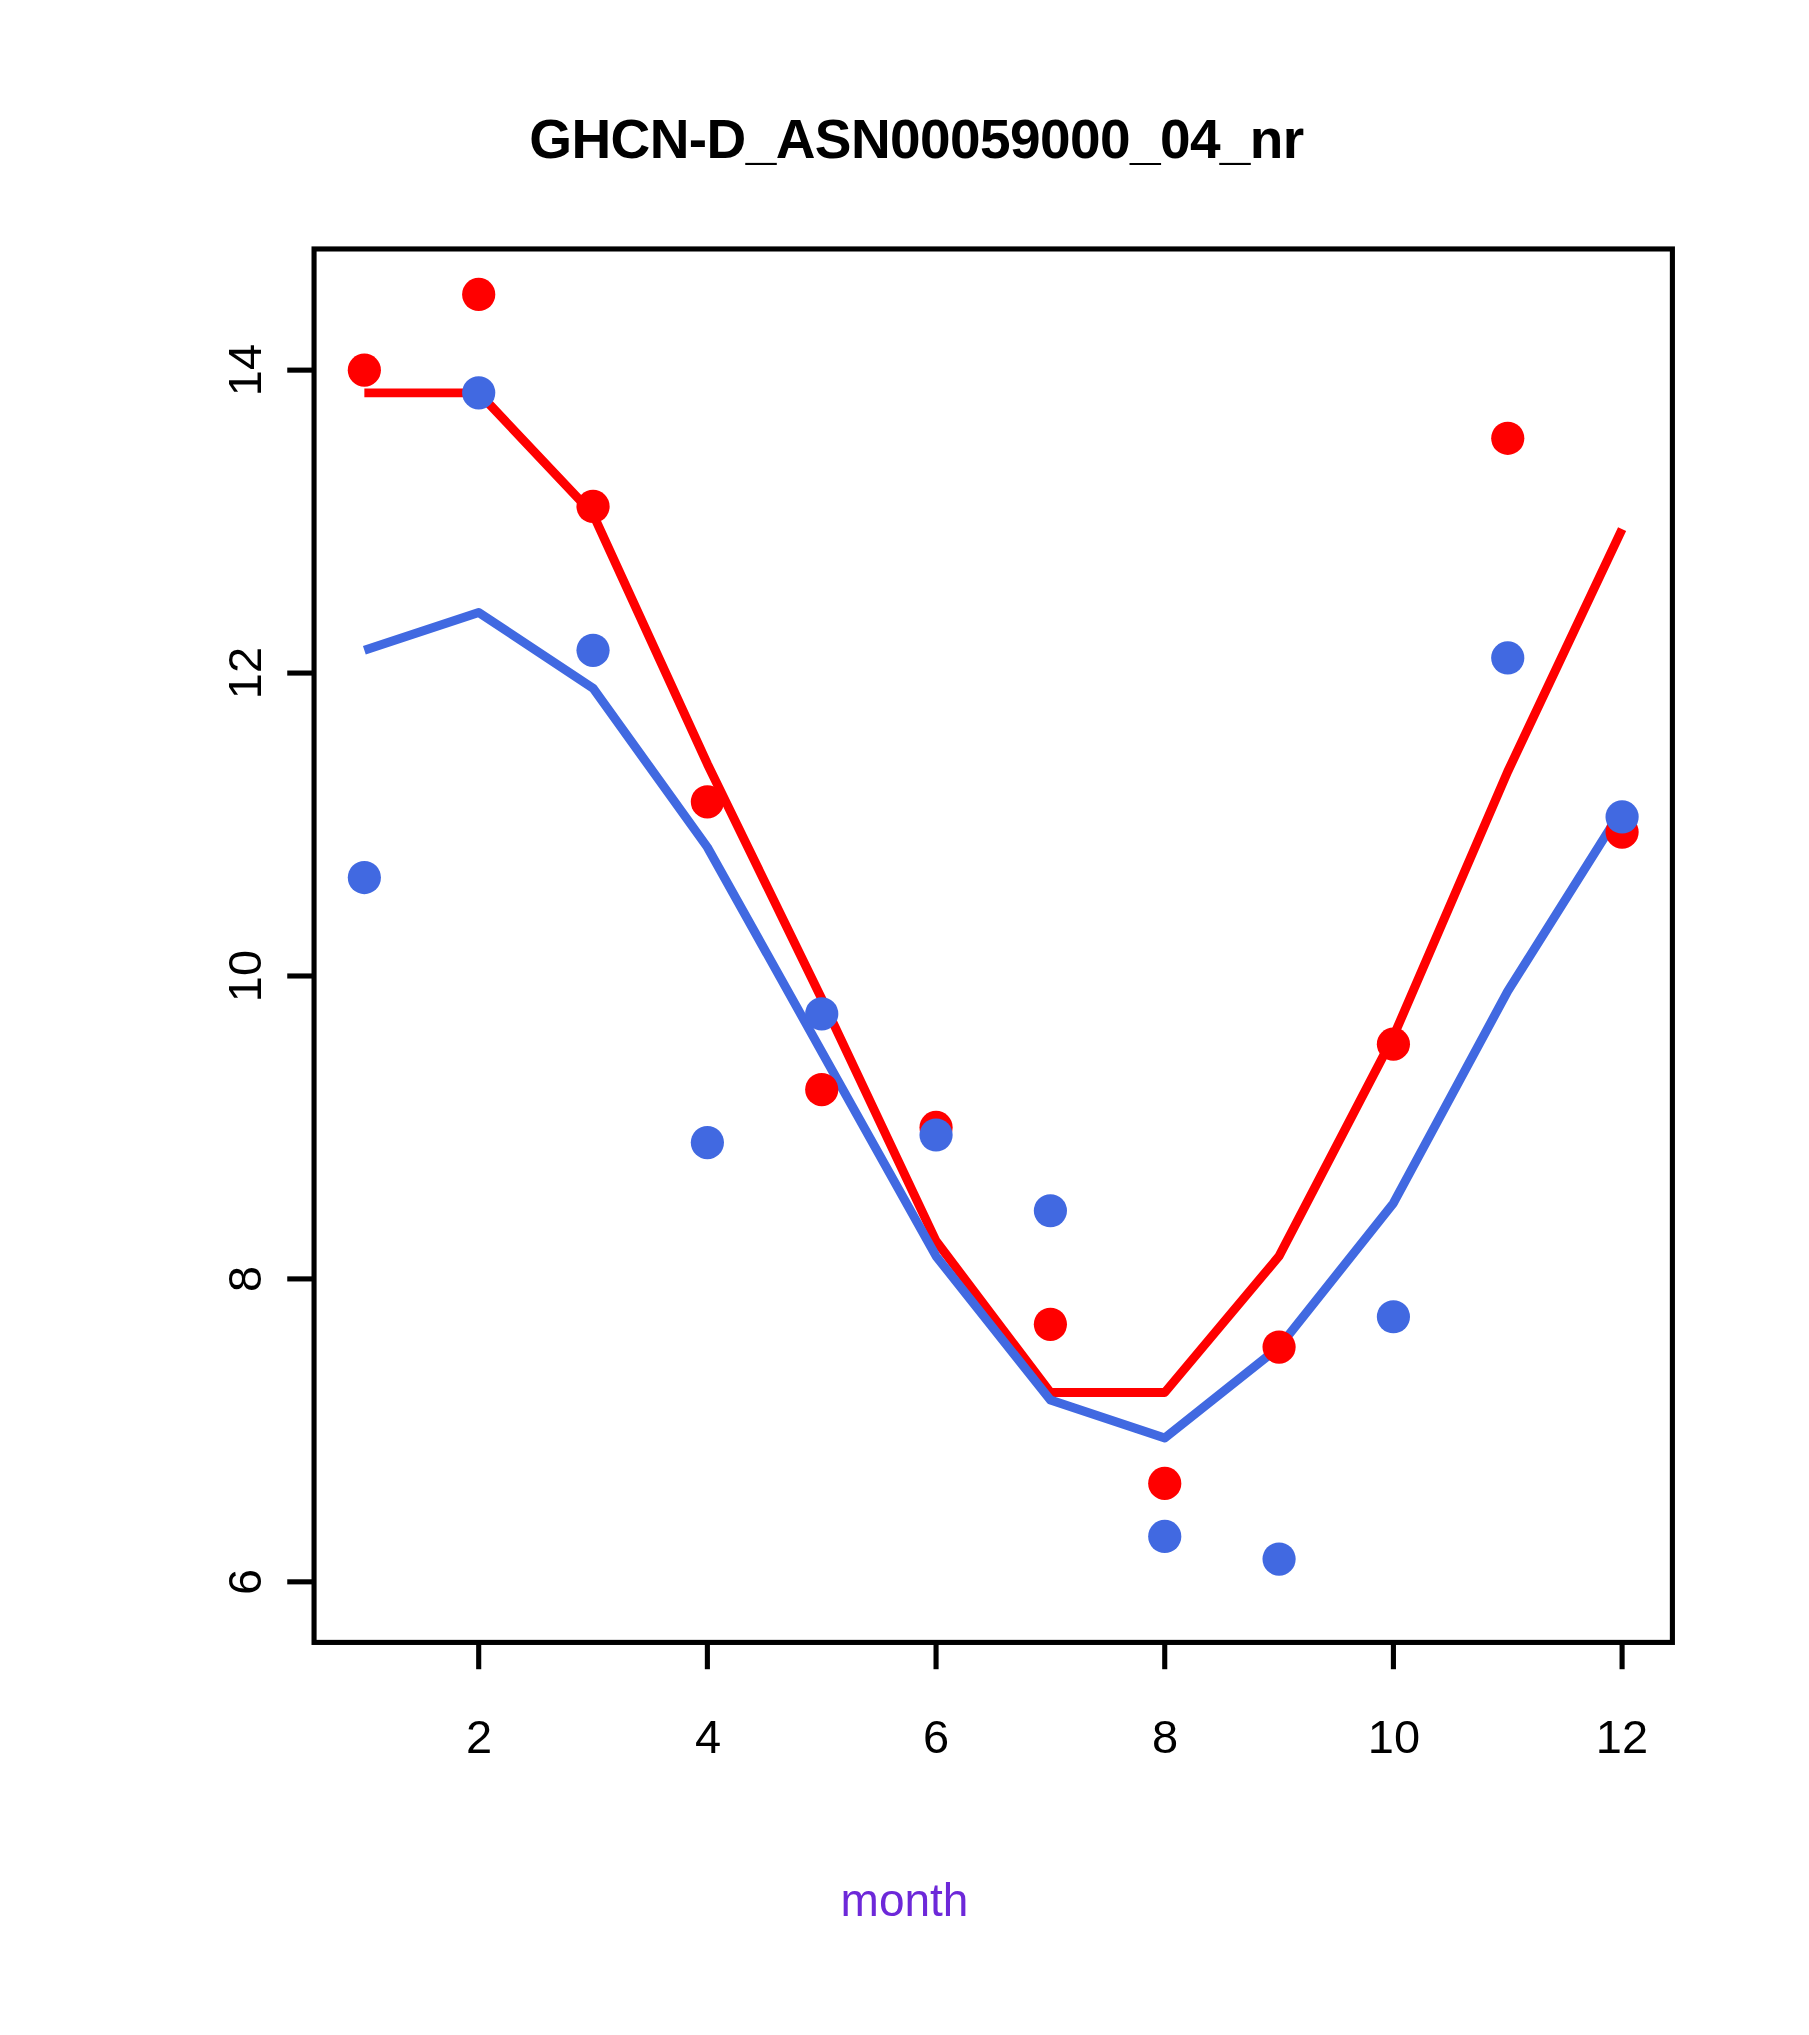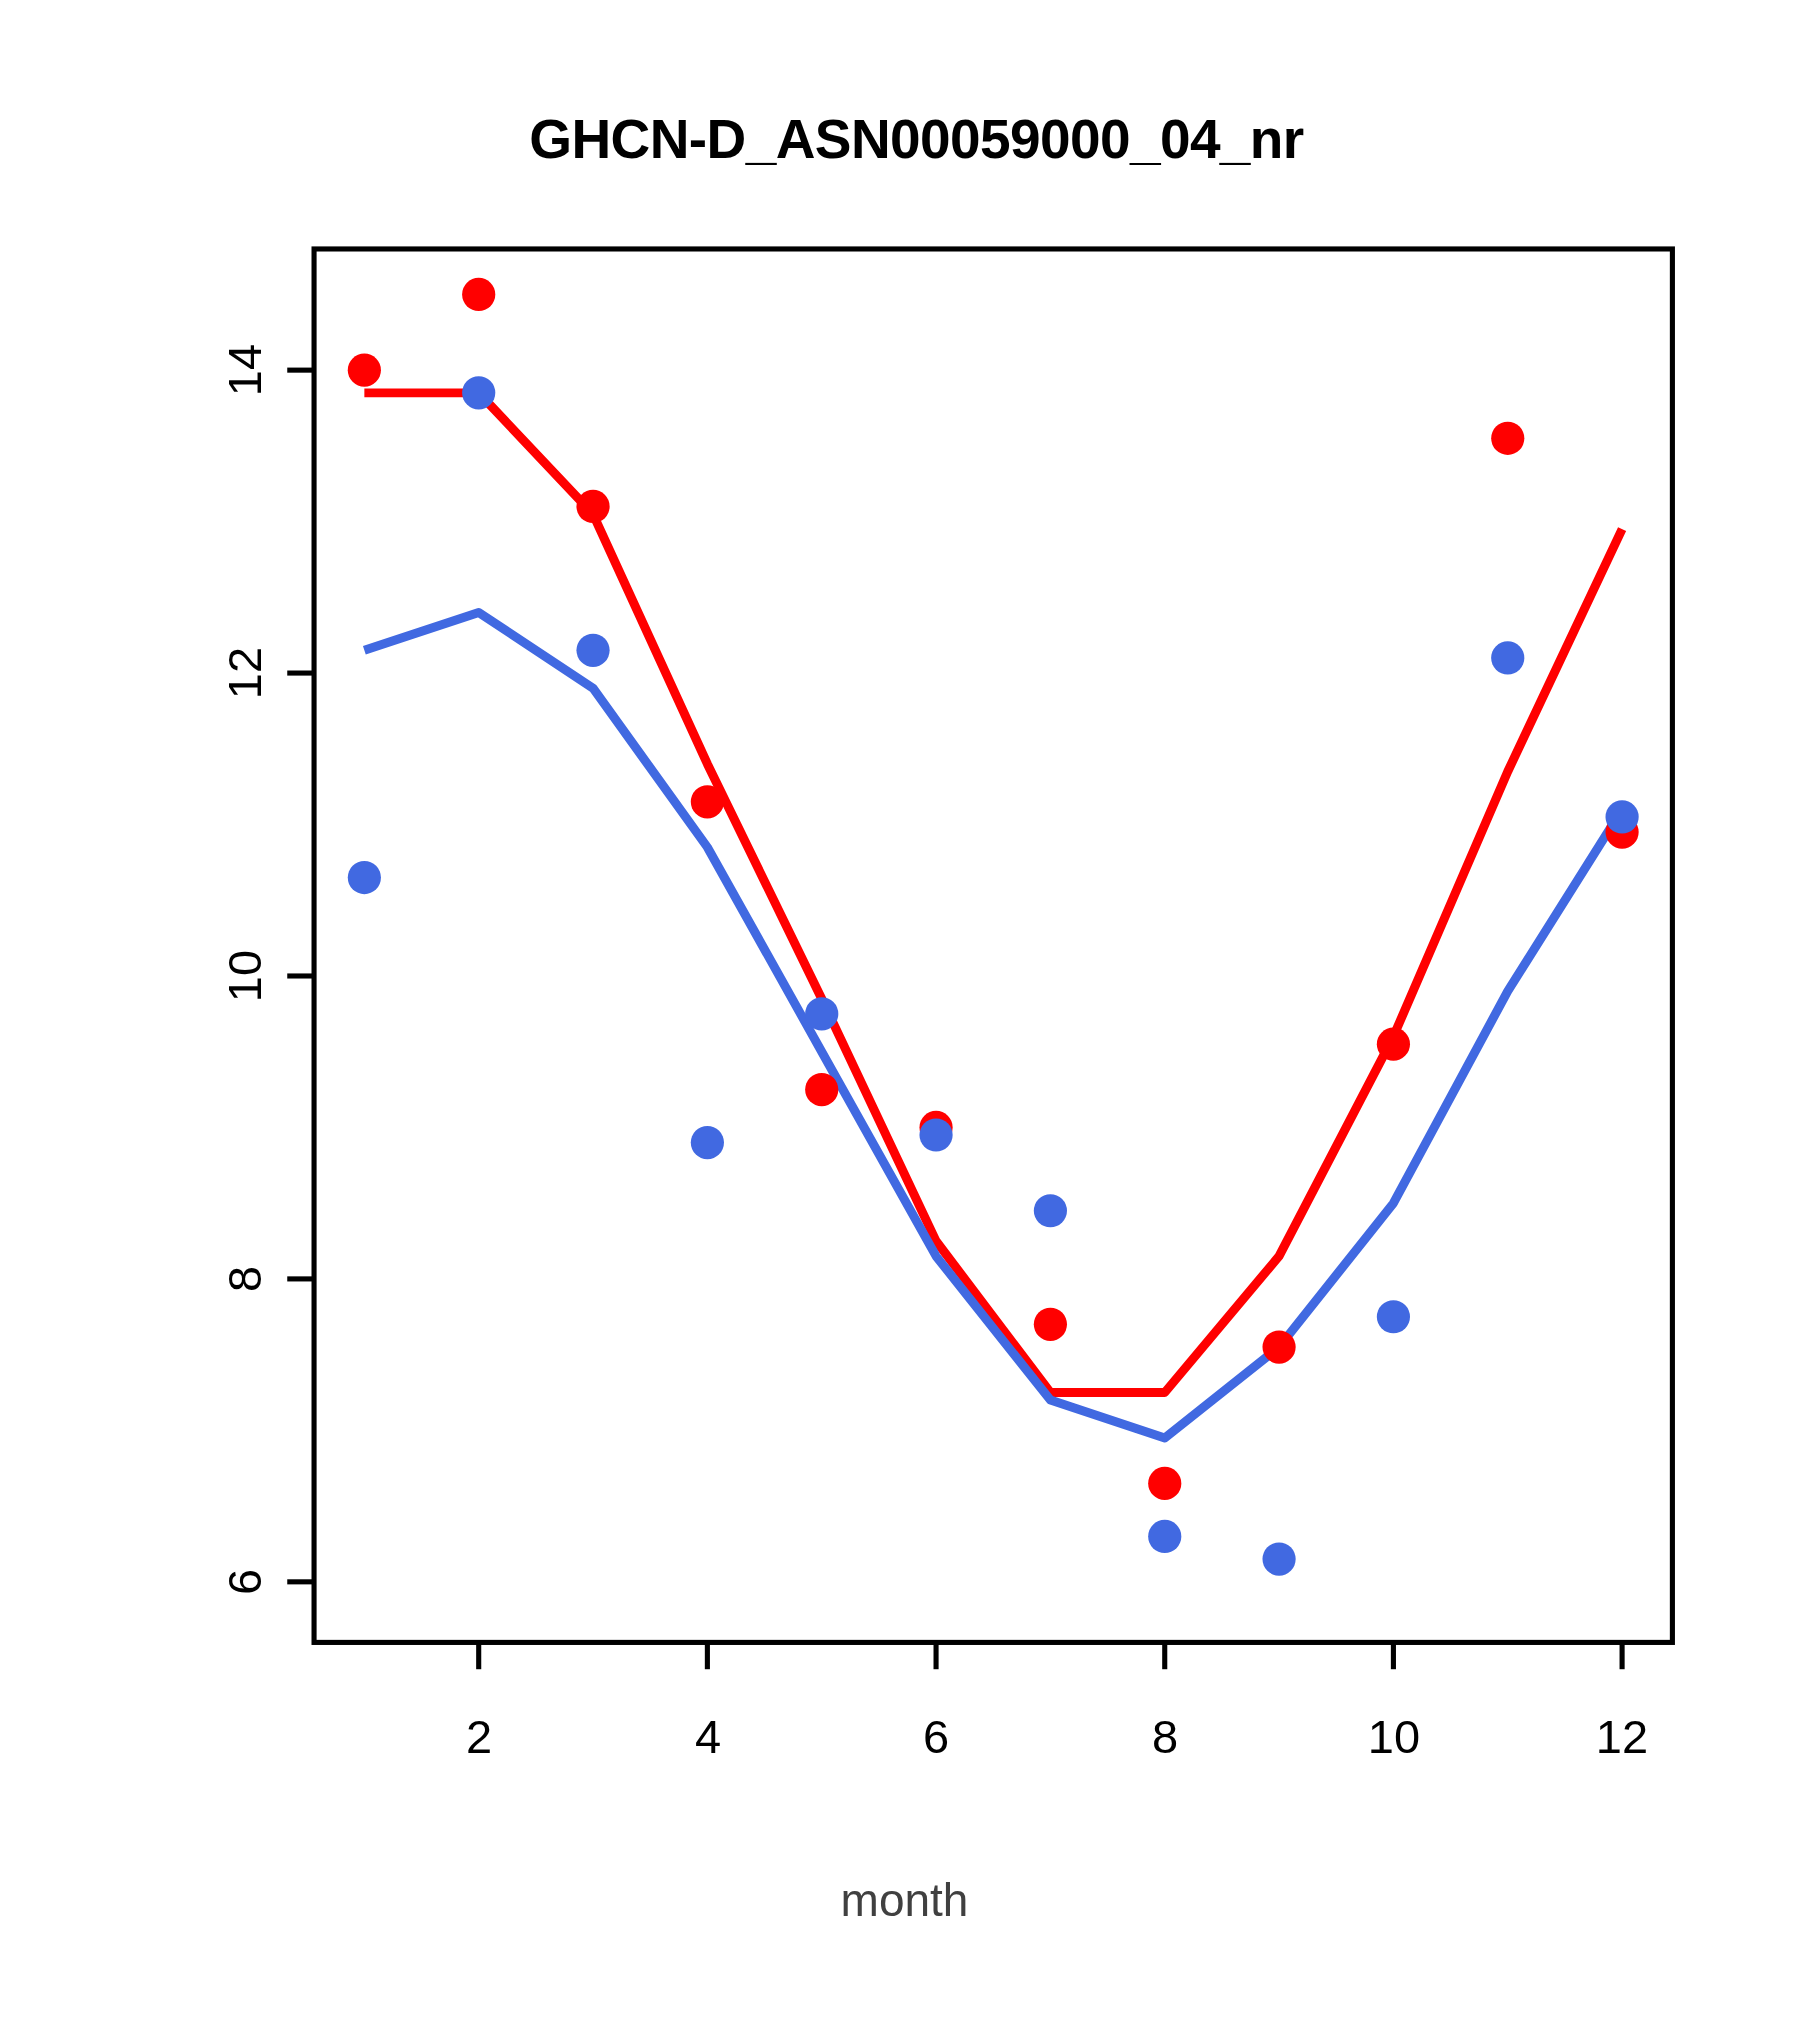--- a/index.html
+++ b/index.html
@@ -10,21 +10,21 @@
     position:absolute;left:0;top:112px;width:1809px;
     text-align:center;font-size:55px;font-weight:bold;color:#000000;
     letter-spacing:-0.6px;line-height:1;margin-left:12px;
   }
 
   #plot-area{position:absolute;left:0;top:0;width:1809px;height:2035px;}
   #plot-svg{position:absolute;left:0;top:0;}
 
   #xlabel{
     position:absolute;left:0;top:1877px;width:1809px;
-    text-align:center;font-size:46px;color:#404040;line-height:1;
+    text-align:center;font-size:46px;color:#6d28d9;line-height:1;
   }
 
   .tick-label-x{
     position:absolute;font-size:47px;color:#000000;
     text-align:center;line-height:1;transform:translateX(-50%);
   }
   .tick-label-y{
     position:absolute;font-size:47px;color:#000000;
     line-height:1;transform-origin:50% 50%;
     transform:translate(-50%,-50%) rotate(-90deg);

